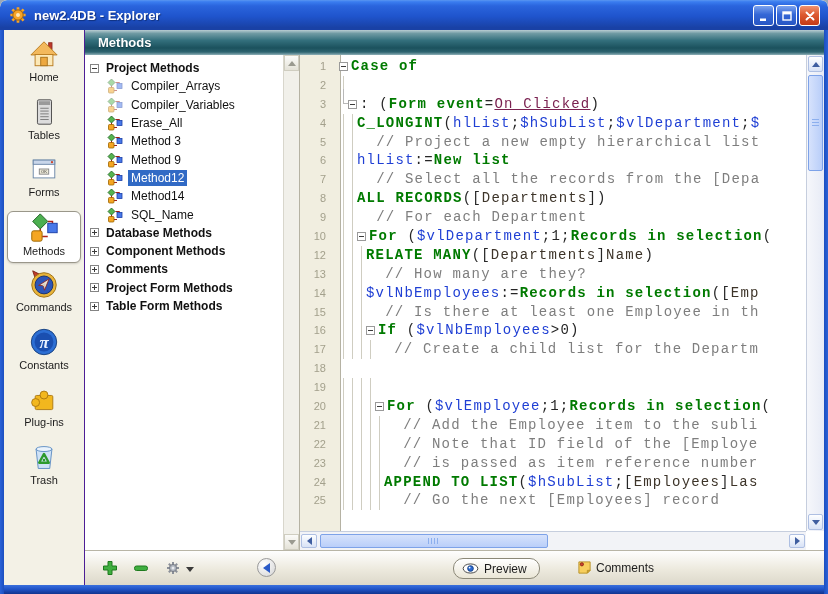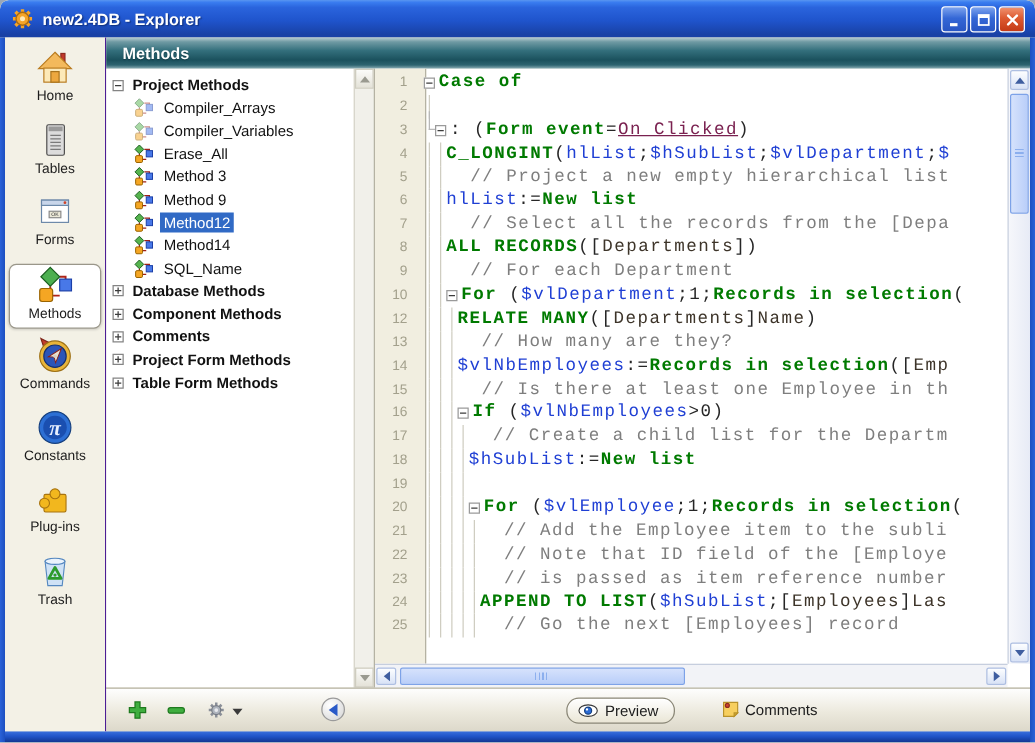--- a/index.html
+++ b/index.html
@@ -513,27 +513,20 @@
           <span class="lbody">
             <span class="g"></span>
             <span class="g"></span>
             <span class="g"></span>
             <span class="g"></span>
             <span class="toks"><span class="tk-cmt">  // Create a child list for the Departm</span></span>
           </span>
         </div>
         <div class="cline">
           <span class="num">18</span>
-          <span class="lbody">
-            <span class="g"></span>
-            <span class="g"></span>
-            <span class="g"></span>
-            <span class="g"></span>
-            <span class="toks"><span class="tk-var">$hSubList</span><span class="tk-pln">:=</span><span class="tk-kw">New list</span></span>
-          </span>
         </div>
         <div class="cline">
           <span class="num">19</span>
           <span class="lbody">
             <span class="g"></span>
             <span class="g"></span>
             <span class="g"></span>
             <span class="g"></span>
           </span>
         </div>

